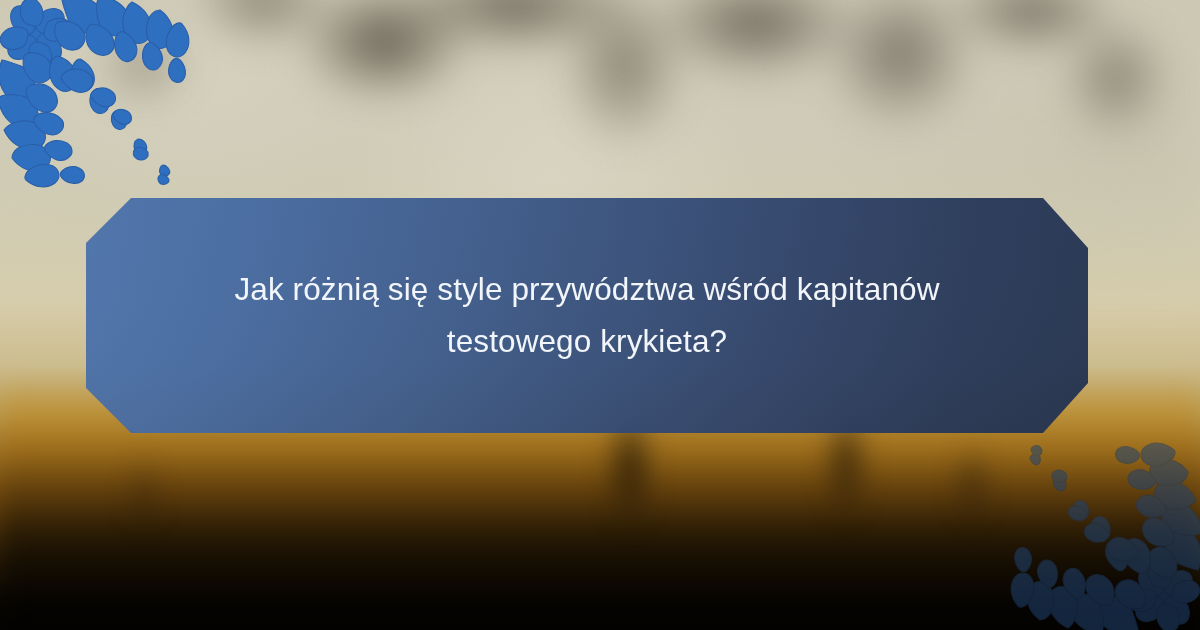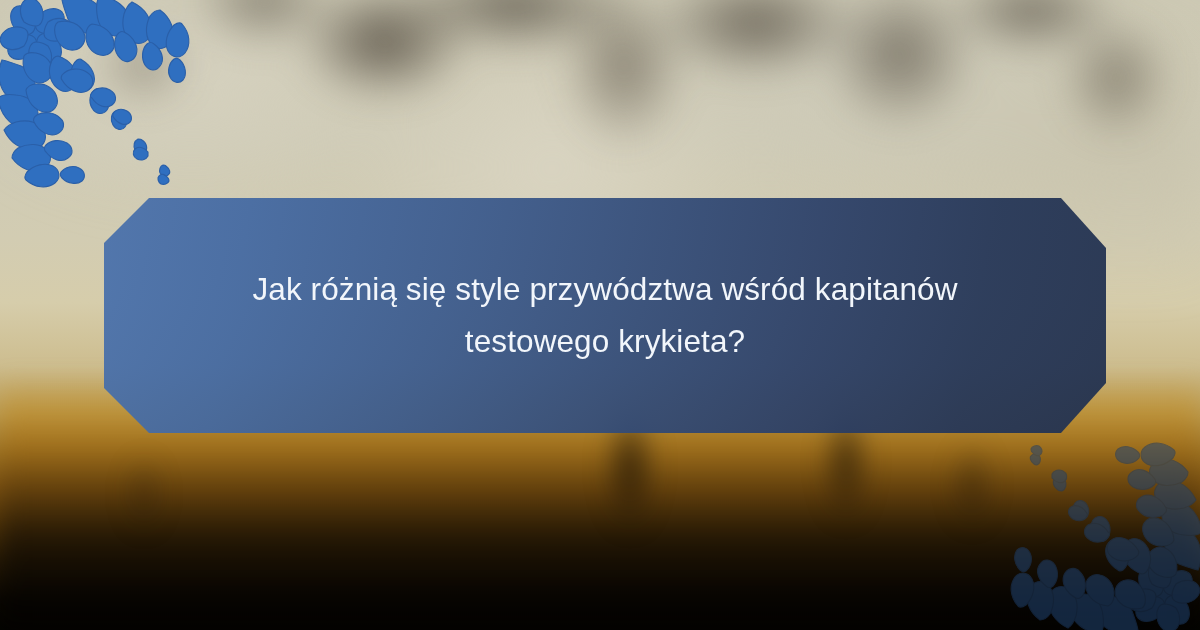--- a/index.html
+++ b/index.html
@@ -100,21 +100,21 @@
   .ornament-br {
     right: -4px; bottom: -6px;
     transform: rotate(180deg);
     opacity: .55;
     filter: brightness(.62) saturate(.9);
   }
 
   
   .banner {
     position: absolute;
-    left: 104px;
+    left: 86px;
     top: 198px;
     width: 1002px;
     height: 235px;
     background: linear-gradient(100deg,
       rgba(72,112,172,.93) 0%,
       rgba(66,104,162,.93) 14%,
       rgba(58,90,142,.93) 34%,
       rgba(50,76,122,.93) 52%,
       rgba(44,64,104,.94) 70%,
       rgba(38,55,88,.95) 86%,

